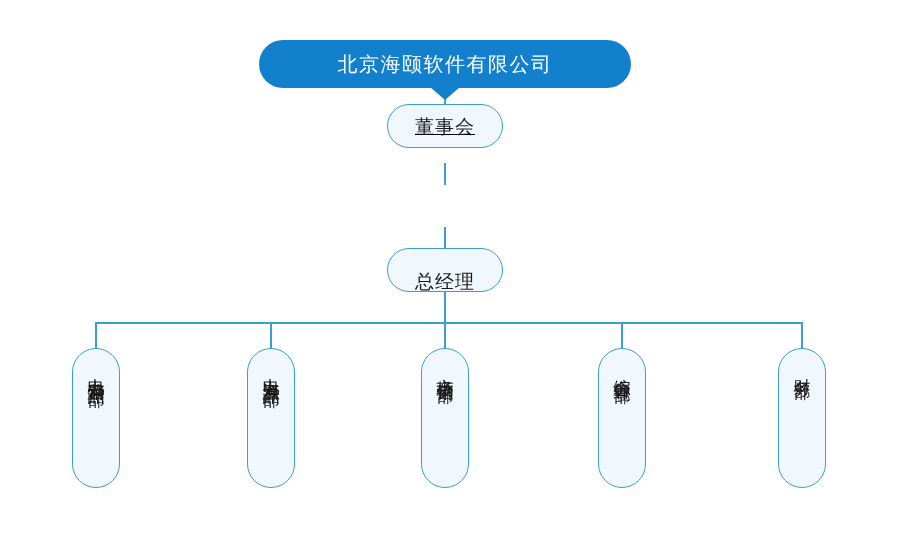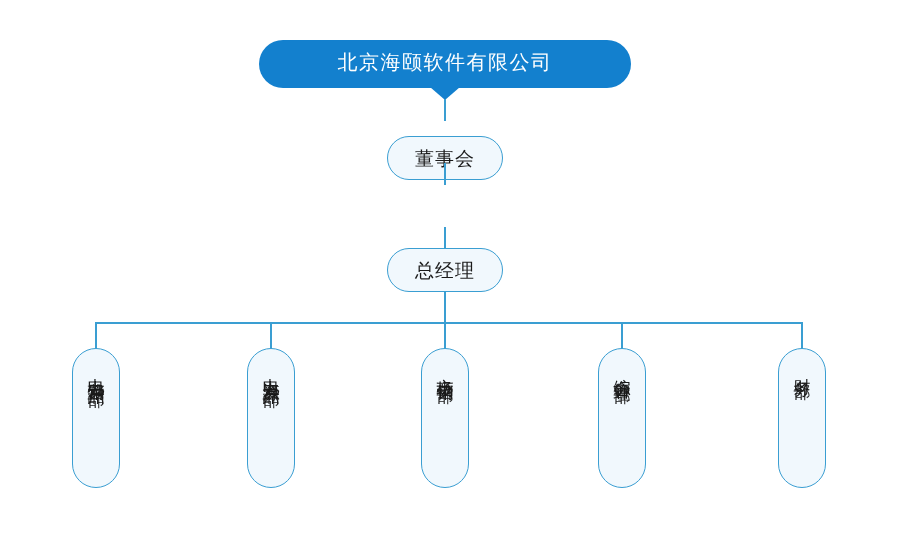--- a/index.html
+++ b/index.html
@@ -40,21 +40,20 @@
     align-items: center;
     justify-content: center;
     box-sizing: border-box;
   }
   .root-label {
     color: #ffffff;
     font-size: 20px;
     letter-spacing: 1.5px;
     line-height: 1;
     white-space: nowrap;
-    font-family: Liberation Mono, monospace;
   }
   .root-tail {
     position: absolute;
     left: 430px;
     top: 87px;
     width: 0;
     height: 0;
     border-left: 15px solid transparent;
     border-right: 15px solid transparent;
     border-top: 13px solid #1380ce;
@@ -109,30 +108,30 @@
 
 <div id="chart-root">
 
   <div class="root-node">
     <span class="root-label">北京海颐软件有限公司</span>
   </div>
   <div class="root-tail"></div>
 
   <div class="conn conn-v" style="left:444px; top:99px; height:22px;"></div>
 
-  <div class="mid-node" style="left:387px; top:136px;">
+  <div class="mid-node" style="left:387px; top:104px;text-decoration:underline;">
     <span class="mid-label">董事会</span>
   </div>
 
   <div class="conn conn-v" style="left:444px; top:163px; height:22px;"></div>
 
 
   <div class="conn conn-v" style="left:444px; top:227px; height:22px;"></div>
 
-  <div class="mid-node" style="left:387px; top:248px;">
+  <div class="mid-node" style="left:387px; top:248px;align-items:flex-end;">
     <span class="mid-label">总经理</span>
   </div>
 
   <div class="conn conn-v" style="left:444px; top:291px; height:32px;"></div>
 
   <div class="conn conn-h" style="left:95px; top:322px; width:708px;"></div>
 
   <div class="conn conn-v" style="left:95px; top:322px; height:28px;"></div>
   <div class="conn conn-v" style="left:270px; top:322px; height:28px;"></div>
   <div class="conn conn-v" style="left:444px; top:322px; height:28px;"></div>

